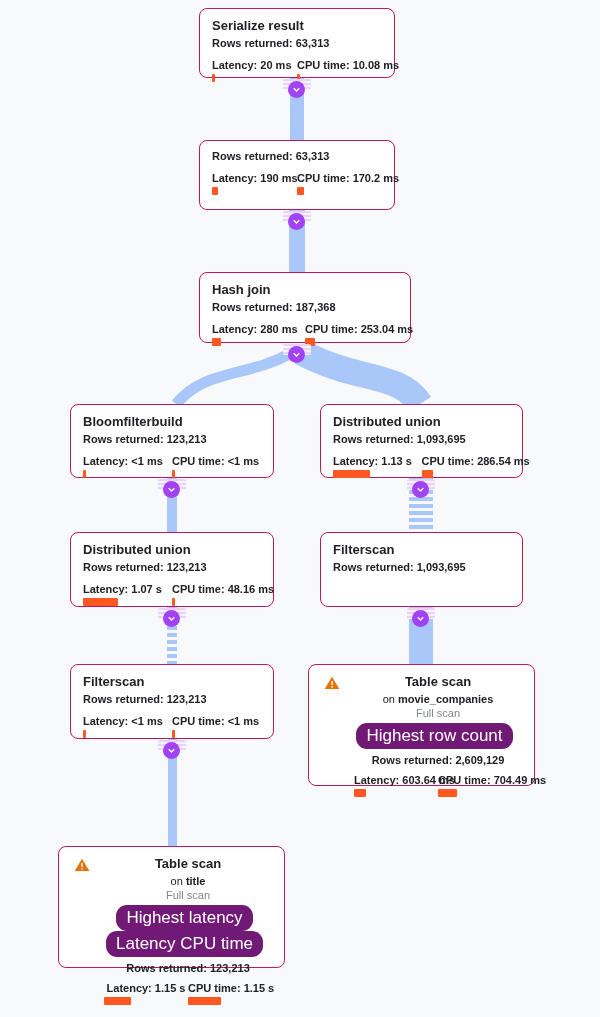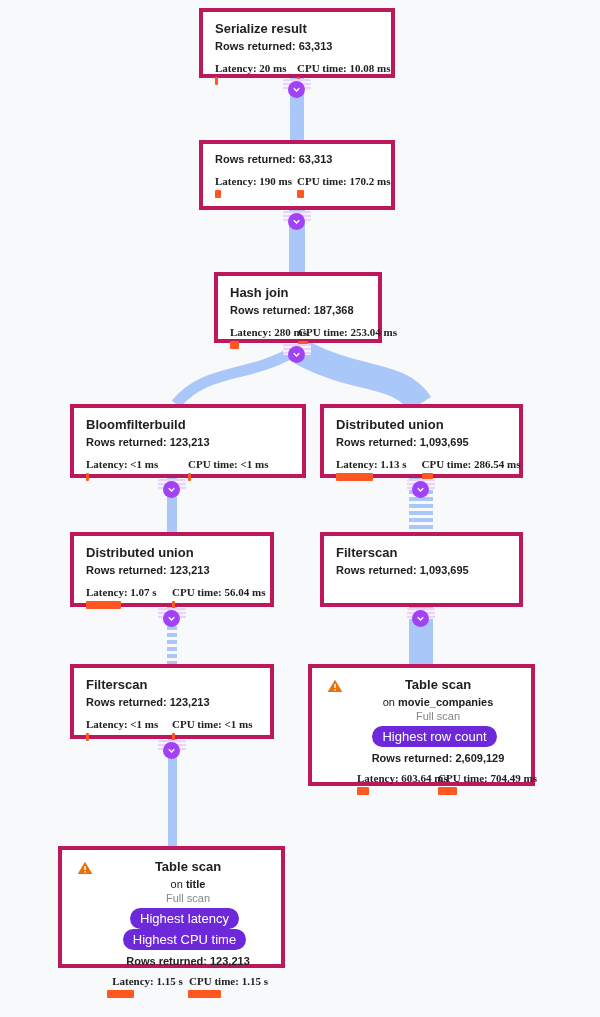--- a/index.html
+++ b/index.html
@@ -1,45 +1,45 @@
 <!DOCTYPE html>
 <html><head>
 <meta charset="utf-8">
 <style>
   html,body{margin:0;padding:0;}
   body{font-family:"Liberation Sans",sans-serif;background:#f8f9fa;}
   #canvas{position:relative;width:600px;height:1017px;background:#f8f9fa;overflow:hidden;}
 
   
-  .card{position:absolute;background:#fff;border:4px solid #be185d;border-radius:0;
+  .card{position:absolute;background:#fff;border:1px solid #be185d;border-radius:8px;
         padding:9px 12px;box-sizing:border-box;z-index:2;}
   .title{font-size:13px;font-weight:700;color:#202124;margin-bottom:4px;}
   .rowline{font-size:11px;font-weight:700;color:#202124;white-space:nowrap;}
   .metrics{display:flex;margin-top:10px;}
-  .metric{flex:0 0 50%;min-width:0;font-family:Liberation Serif, serif;}
+  .metric{flex:0 0 50%;min-width:0;}
   .mlabel{font-size:11px;font-weight:700;color:#202124;white-space:nowrap;}
   .bar{height:8px;background:#ff5722;margin-top:3px;border-radius:1px;width:3px;}
 
   
   .trow{display:flex;text-align:center;}
   .warn{flex:0 0 22px;padding-top:1px;}
   .tmain{flex:1;min-width:0;padding-left:11px;}
   .online{font-size:11px;color:#202124;margin-bottom:2px;}
   .tname{font-weight:700;}
   .fullscan{font-size:11px;color:#80868b;margin-bottom:4px;}
   .badges{margin:2px 0 5px 0;}
-  .pill{display:inline-block;background:#6d28d9;color:#fff;font-size:13px;
+  .pill{display:inline-block;background:#701a75;color:#fff;font-size:17px;
         padding:3px 10px;border-radius:11px;margin-right:7px;white-space:nowrap;}
   .tcard .metrics{margin-top:8px;}
 
   
   .n0{left:199px;top:8px;width:196px;height:70px;}
   .n1{left:199px;top:140px;width:196px;height:70px;}
-  .n2{left:214px;top:272px;width:168px;height:71px;}
-  .n3{left:70px;top:404px;width:236px;height:74px;}
+  .n2{left:199px;top:272px;width:212px;height:71px;}
+  .n3{left:70px;top:404px;width:204px;height:74px;}
   .n4{left:320px;top:404px;width:203px;height:74px;}
   .n5{left:70px;top:532px;width:204px;height:75px;}
   .n6{left:320px;top:532px;width:203px;height:75px;}
   .n7{left:70px;top:664px;width:204px;height:75px;}
   .n8{left:308px;top:664px;width:227px;height:122px;}
   .n9{left:58px;top:846px;width:227px;height:122px;}
 
   
   .edge{position:absolute;background:#a9c7f9;z-index:0;}
   .edge.striped{background:repeating-linear-gradient(180deg,#a9c7f9 0 4px,rgba(0,0,0,0) 4px 7px);}
@@ -157,21 +157,21 @@
 
   <div class="card n5">
     <div class="title">Distributed union</div>
     <div class="rowline"><span>Rows returned:</span> <span>123,213</span></div>
     <div class="metrics">
       <div class="metric">
         <div class="mlabel"><span>Latency:</span> <span>1.07 s</span></div>
         <div class="bar" style="width: 35px;"></div>
       </div>
       <div class="metric">
-        <div class="mlabel"><span>CPU time:</span> <span>56.04 ms</span></div>
+        <div class="mlabel"><span>CPU time:</span> <span>48.16 ms</span></div>
         <div class="bar" style="width: 3px;"></div>
       </div>
     </div>
   </div>
 
   <div class="card n6">
     <div class="title">Filterscan</div>
     <div class="rowline"><span>Rows returned:</span> <span>1,093,695</span></div>
   </div>
 
@@ -229,21 +229,21 @@
             <rect x="11" y="9" width="2.2" height="6" fill="#fff"></rect>
             <rect x="11" y="16.6" width="2.2" height="2.2" fill="#fff"></rect>
           </svg>
       </span>
       <div class="tmain">
         <div class="title">Table scan</div>
         <div class="online"><span>on</span> <span class="tname">title</span></div>
         <div class="fullscan">Full scan</div>
         <div class="badges">
           <span class="pill">Highest latency</span>
-          <span class="pill">Highest CPU time</span>
+          <span class="pill">Latency CPU time</span>
         </div>
         <div class="rowline"><span>Rows returned:</span> <span>123,213</span></div>
         <div class="metrics">
           <div class="metric">
             <div class="mlabel"><span>Latency:</span> <span>1.15 s</span></div>
             <div class="bar" style="width: 27px;"></div>
           </div>
           <div class="metric">
             <div class="mlabel"><span>CPU time:</span> <span>1.15 s</span></div>
             <div class="bar" style="width: 33px;"></div>

